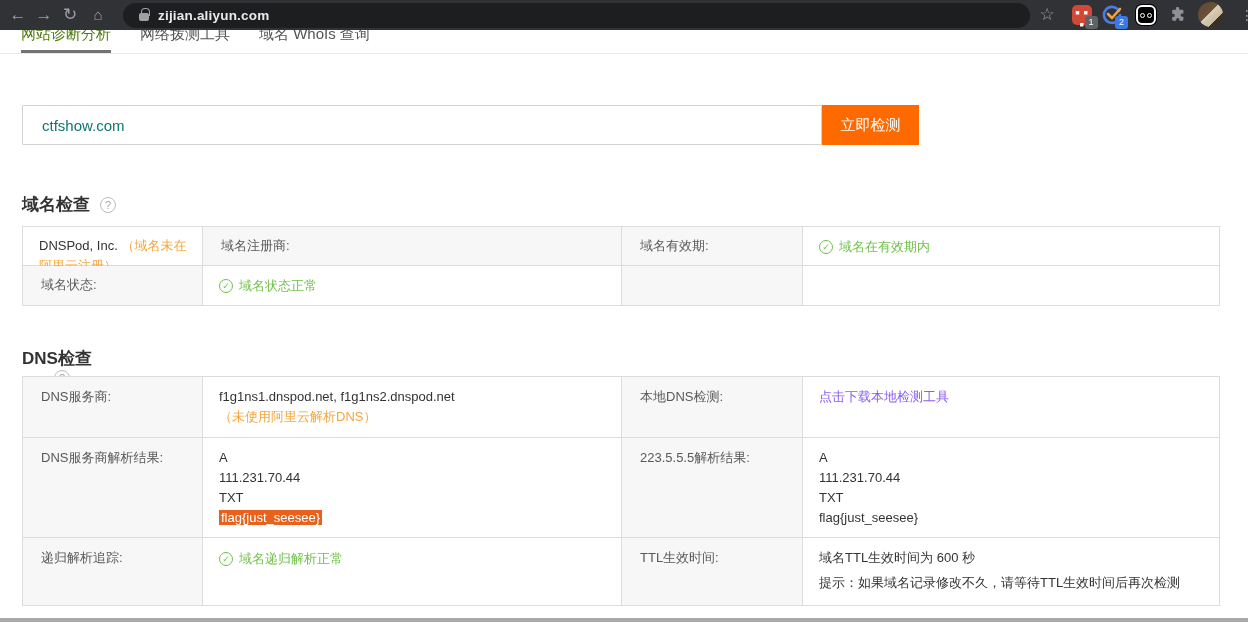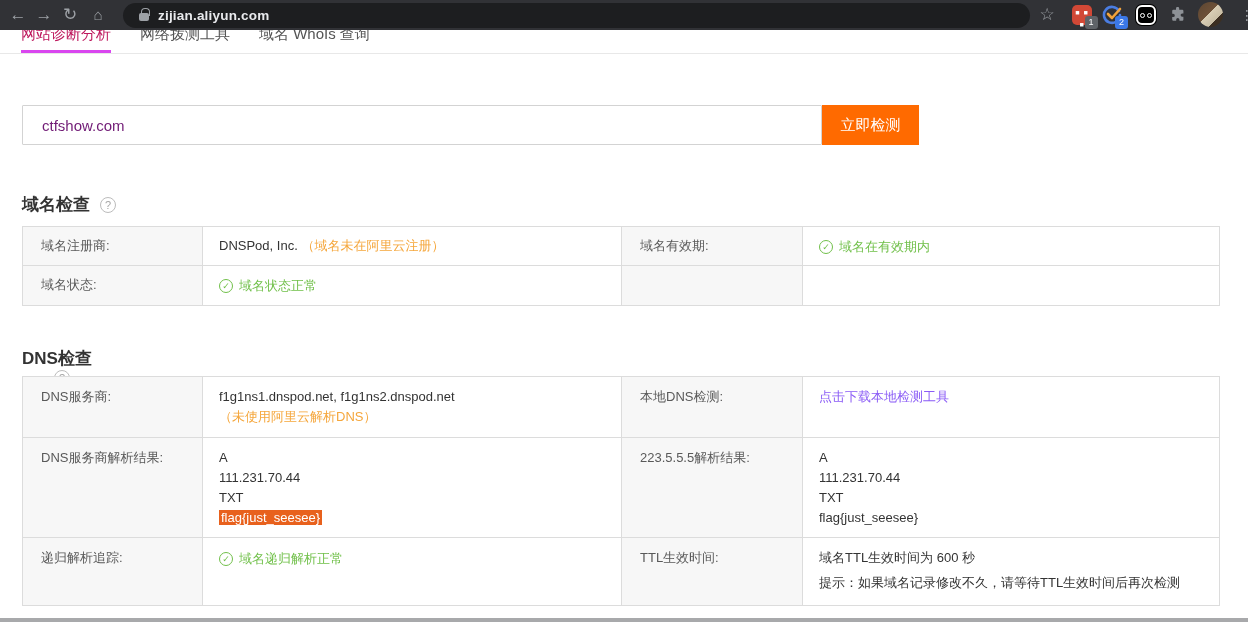--- a/index.html
+++ b/index.html
@@ -23,24 +23,24 @@
   .ext-oo { left:1136px; background:#000; border:2px solid #fff; box-shadow:0 0 0 1px #000; border-radius:6px; display:flex; align-items:center; justify-content:center; gap:2px; }
   .ext-oo i { width:5px; height:5px; border:1.5px solid #fff; border-radius:50%; }
   .puzzle { left:1170px; top:7px; position:absolute; cursor:pointer; }
   .avatar { position:absolute; left:1198px; top:2px; width:25px; height:25px; border-radius:50%; cursor:pointer;
             background: linear-gradient(135deg,#5b4632 0%,#6e5138 45%,#d8cdb4 46%,#cabfa6 70%,#3c2f22 71%); }
   .menu-dots { position:absolute; left:1240px; top:0; height:30px; line-height:30px; color:#9da1a6; font-size:14px; cursor:pointer; }
 
   
   .tabbar { position:absolute; top:0; left:0; width:1248px; height:54px; background:#fff; border-bottom:1px solid #e8e8e8; z-index:5; display:flex; align-items:flex-end; padding-left:21px; }
   .tab { height:32px; line-height:26px; font-size:15px; color:#555; margin-right:29px; cursor:pointer; }
-  .tab.active { color:#be185d; border-bottom:3px solid #d946ef; }
+  .tab.active { color:#4d7c0f; border-bottom:3px solid #737373; }
 
   
-  .dom-input { position:absolute; left:22px; top:105px; width:800px; height:40px; border:1px solid #d3d3d3; border-radius:1px; font-size:15px; color:#701a75; padding-left:19px; outline:none; font-family:inherit; }
+  .dom-input { position:absolute; left:22px; top:105px; width:800px; height:40px; border:1px solid #d3d3d3; border-radius:1px; font-size:15px; color:#0f766e; padding-left:19px; outline:none; font-family:inherit; }
   .detect-btn { position:absolute; left:822px; top:105px; width:97px; height:40px; background:#ff6a00; border:none; color:#fff; font-size:15px; cursor:pointer; font-family:inherit; }
 
   
   .sec-title { position:absolute; left:22px; font-size:17px; font-weight:bold; color:#333; display:flex; align-items:center; }
   .help { display:inline-block; width:16px; height:16px; border:1px solid #bcbcbc; border-radius:50%; color:#a6a6a6; font-size:11px; font-weight:normal; line-height:15px; text-align:center; margin-left:10px; cursor:pointer; }
 
   .tbl { position:absolute; left:22px; width:1198px; border:1px solid #dcdcdc; display:grid; grid-template-columns:180px 419px 181px 416px; background:#fff; }
   .cell { border-right:1px solid #dcdcdc; border-bottom:1px solid #dcdcdc; font-size:13px; line-height:20px; }
   .cell.lastcol { border-right:none; }
   .cell.lastrow { border-bottom:none; }
@@ -101,25 +101,25 @@
 
   <input class="dom-input" value="ctfshow.com" style="">
   <button class="detect-btn">立即检测</button>
 
   <div class="sec-title" style="top:193px;">
     <span>域名检查</span>
     <span class="help">?</span>
   </div>
 
   <div class="tbl t1" style="top:226px; grid-template-rows:39px 39px;">
-    <div class="cell c-label">域名注册商:</div>
     <div class="cell c-value">
       <span>DNSPod, Inc.</span>
       <span class="warn">（域名未在阿里云注册）</span>
     </div>
+    <div class="cell c-label">域名注册商:</div>
     <div class="cell c-label">域名有效期:</div>
     <div class="cell c-value lastcol">
       <span class="ok">
           <span class="chk">✓</span>
           <span>域名在有效期内</span>
         </span>
     </div>
     <div class="cell c-label lastrow">域名状态:</div>
     <div class="cell c-value lastrow">
       <span class="ok">

